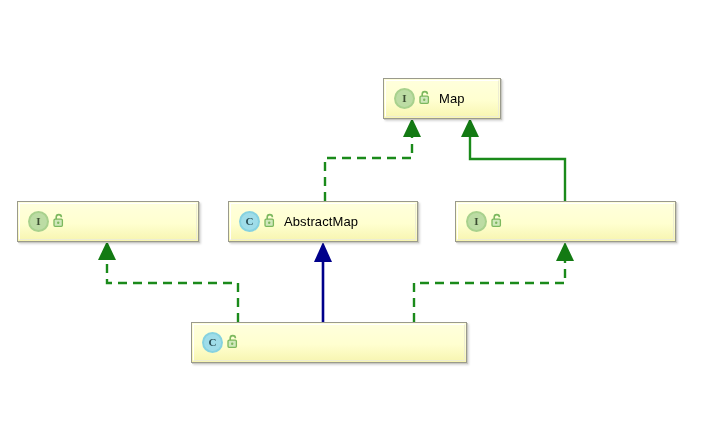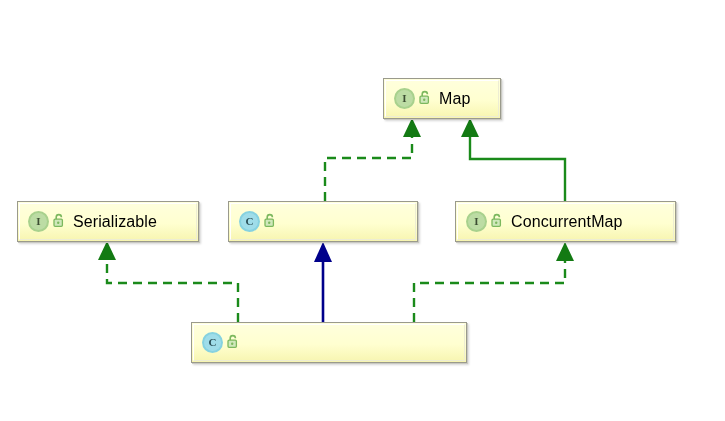--- a/index.html
+++ b/index.html
@@ -90,21 +90,21 @@
   }
   .lock-icon {
     flex: 0 0 auto;
     width: 13px;
     height: 15px;
     margin-right: 7px;
     position: relative;
     top: -1px;
   }
   .node-label {
-    font-size: 16px;
+    font-size: 13px;
     color: #000000;
     white-space: nowrap;
     letter-spacing: 0.1px;
   }
 </style>
 </head>
 <body>
 
 <div id="diagram-canvas">
 
@@ -156,50 +156,49 @@
     <span class="kind-icon interface">
       <span>I</span>
     </span>
     <span class="lock-icon">
       <svg viewBox="0 0 13 15" width="13" height="15" xmlns="http://www.w3.org/2000/svg">
         <path d="M3.2 6.4 V4.2 a2.6 2.6 0 0 1 5.2 0" fill="none" stroke="#7cb85e" stroke-width="1.6"></path>
         <rect x="1" y="6.2" width="8.4" height="7.2" rx="1.1" fill="#cfe8bb" stroke="#7cb85e" stroke-width="1.3"></rect>
         <circle cx="5.2" cy="9.8" r="1.2" fill="#7cb85e"></circle>
       </svg>
     </span>
-    <span class="node-label">Serializable</span>
   </div>
 
   <div class="uml-node" style="left:228px; top:201px; width:190px; height:41px;">
     <span class="inner-bevel"></span>
     <span class="kind-icon cls">
       <span>C</span>
     </span>
     <span class="lock-icon">
       <svg viewBox="0 0 13 15" width="13" height="15" xmlns="http://www.w3.org/2000/svg">
         <path d="M3.2 6.4 V4.2 a2.6 2.6 0 0 1 5.2 0" fill="none" stroke="#7cb85e" stroke-width="1.6"></path>
         <rect x="1" y="6.2" width="8.4" height="7.2" rx="1.1" fill="#cfe8bb" stroke="#7cb85e" stroke-width="1.3"></rect>
         <circle cx="5.2" cy="9.8" r="1.2" fill="#7cb85e"></circle>
       </svg>
     </span>
+    <span class="node-label">AbstractMap</span>
   </div>
 
   <div class="uml-node" style="left:455px; top:201px; width:221px; height:41px;">
     <span class="inner-bevel"></span>
     <span class="kind-icon interface">
       <span>I</span>
     </span>
     <span class="lock-icon">
       <svg viewBox="0 0 13 15" width="13" height="15" xmlns="http://www.w3.org/2000/svg">
         <path d="M3.2 6.4 V4.2 a2.6 2.6 0 0 1 5.2 0" fill="none" stroke="#7cb85e" stroke-width="1.6"></path>
         <rect x="1" y="6.2" width="8.4" height="7.2" rx="1.1" fill="#cfe8bb" stroke="#7cb85e" stroke-width="1.3"></rect>
         <circle cx="5.2" cy="9.8" r="1.2" fill="#7cb85e"></circle>
       </svg>
     </span>
-    <span class="node-label">ConcurrentMap</span>
   </div>
 
   <div class="uml-node" style="left:191px; top:322px; width:276px; height:41px;">
     <span class="inner-bevel"></span>
     <span class="kind-icon cls">
       <span>C</span>
     </span>
     <span class="lock-icon">
       <svg viewBox="0 0 13 15" width="13" height="15" xmlns="http://www.w3.org/2000/svg">
         <path d="M3.2 6.4 V4.2 a2.6 2.6 0 0 1 5.2 0" fill="none" stroke="#7cb85e" stroke-width="1.6"></path>

